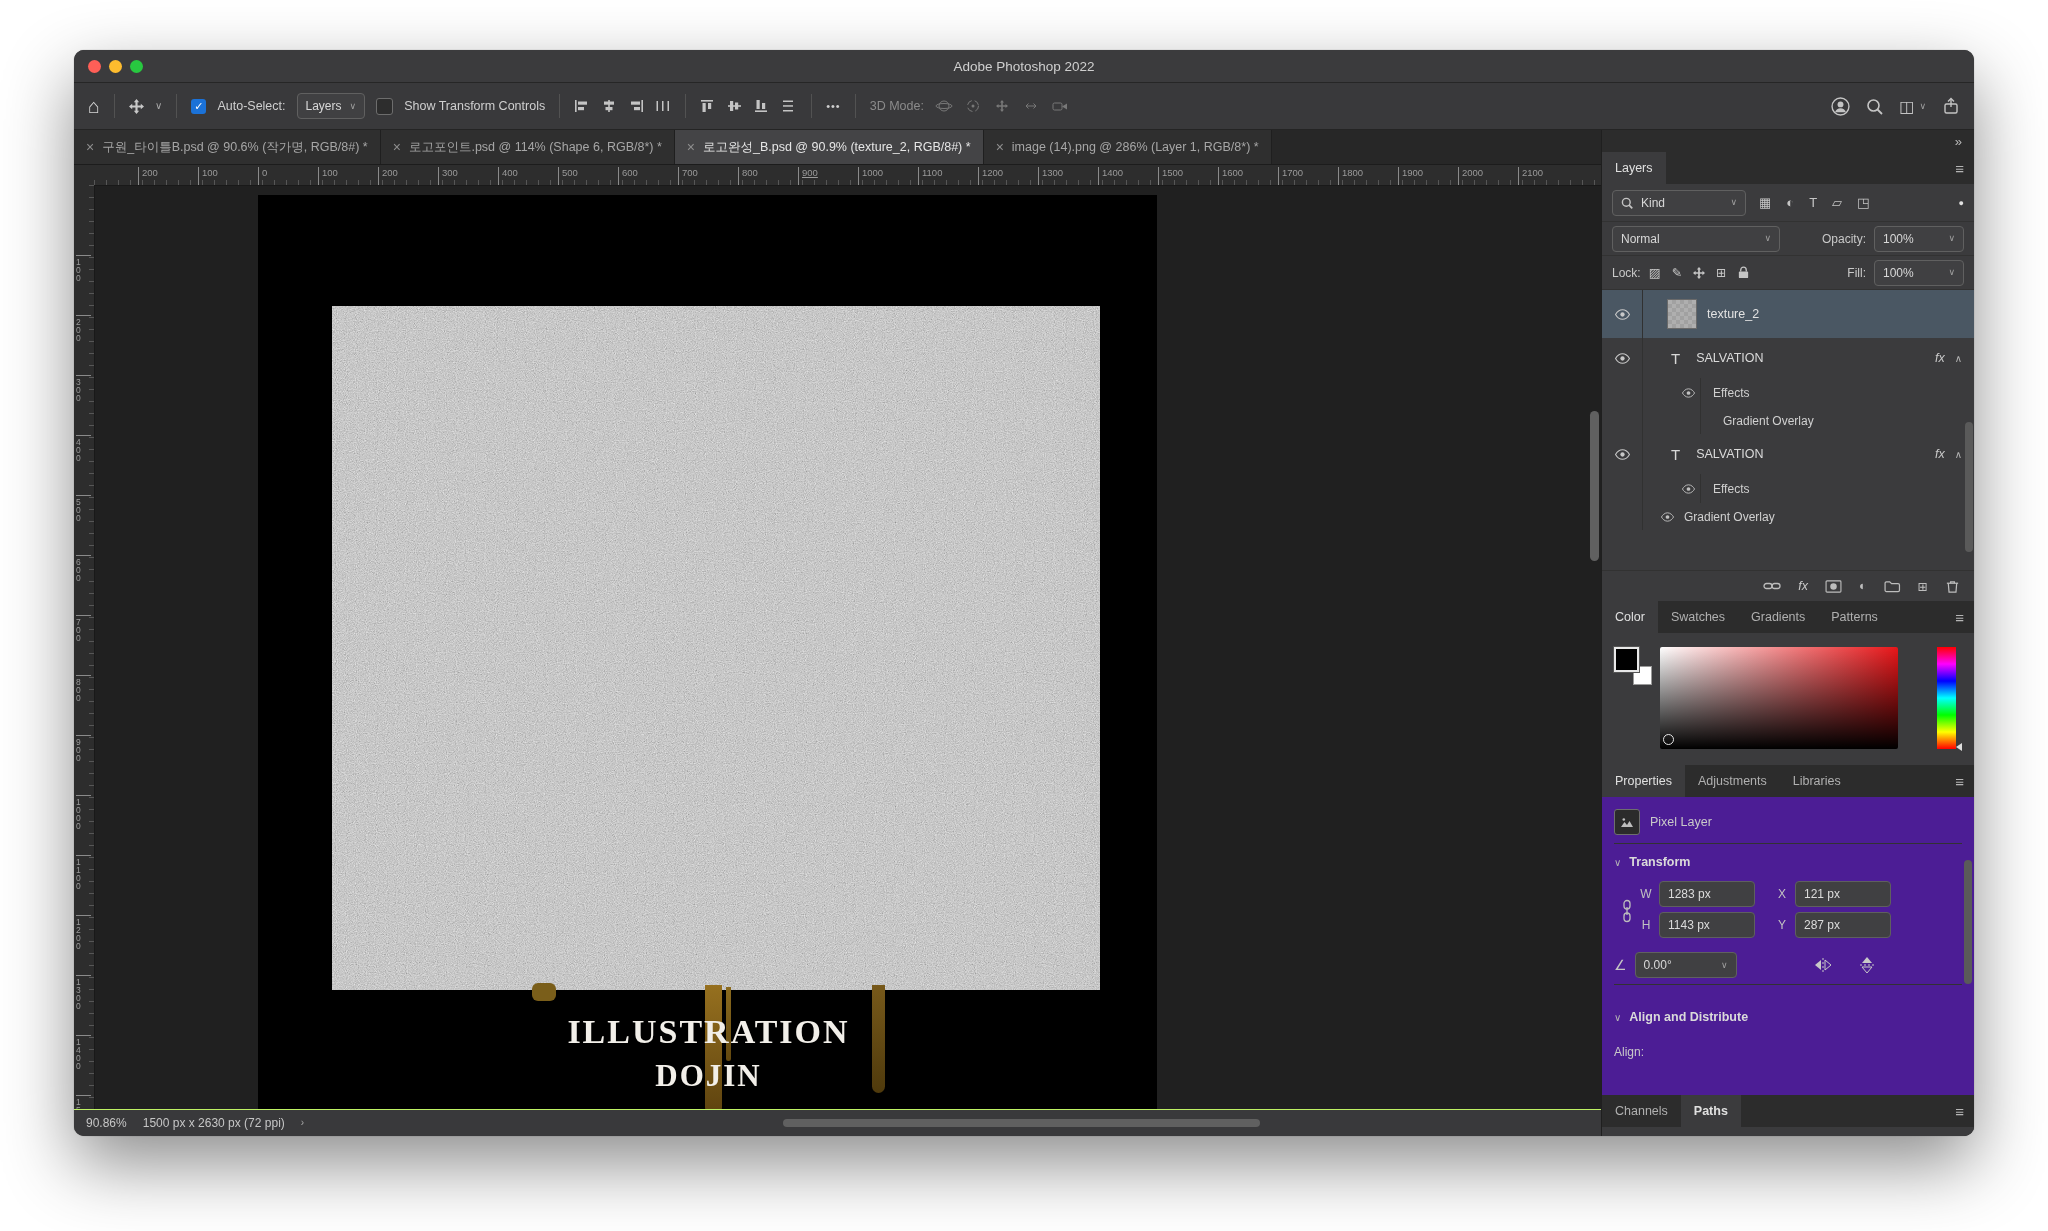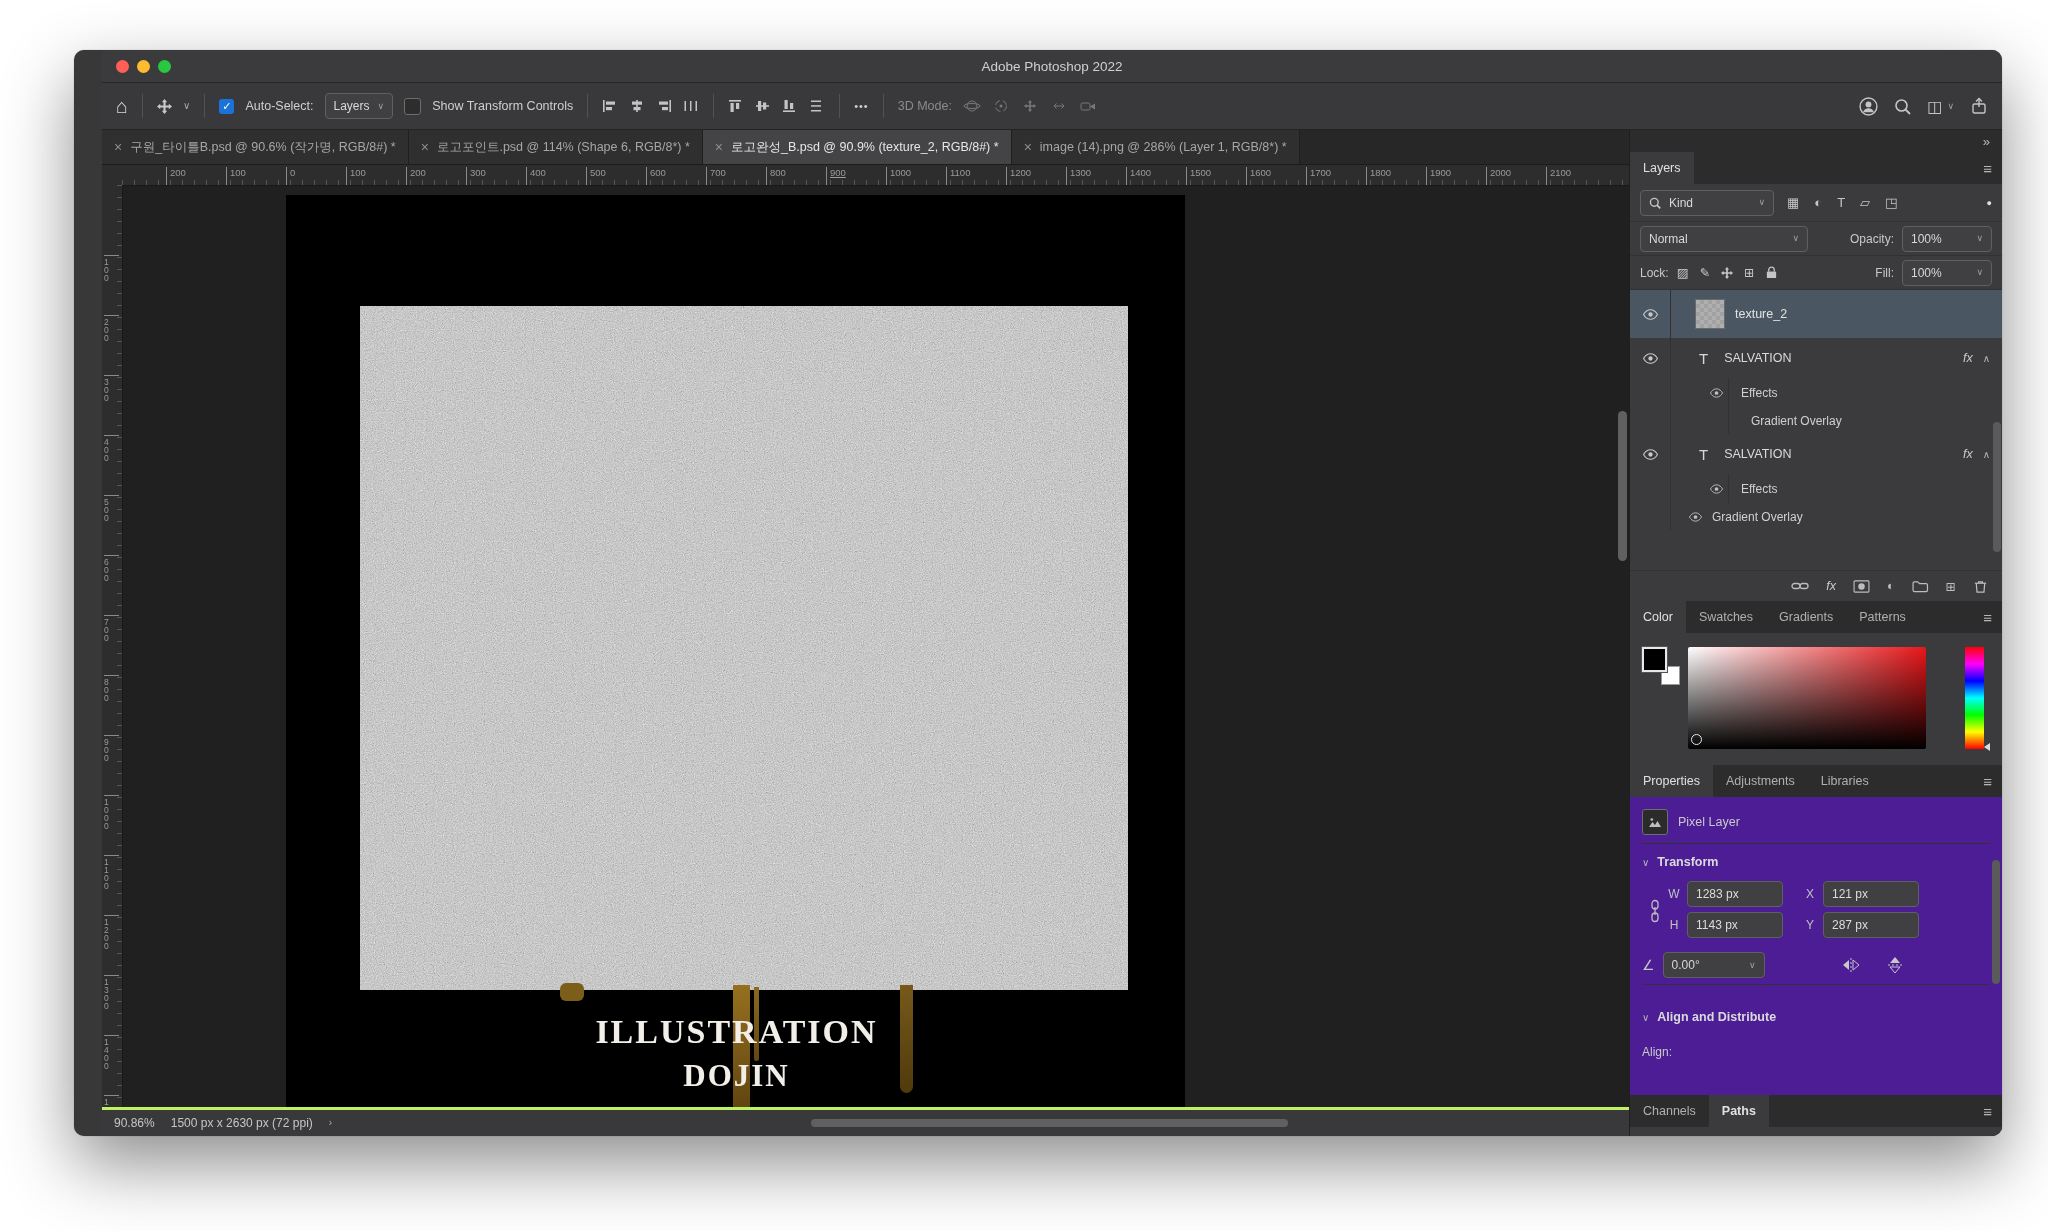--- a/index.html
+++ b/index.html
@@ -1,20 +1,20 @@
 <!DOCTYPE html>
 <html><head>
 <meta charset="utf-8">
 <style>
   html,body{margin:0;padding:0;}
   body{width:2048px;height:1231px;background:#ffffff;position:relative;overflow:hidden;
        font-family:"Liberation Sans","DejaVu Sans",sans-serif;}
   .ps-window{position:absolute;left:74px;top:50px;width:1900px;height:1086px;border-radius:10px;
        overflow:hidden;display:flex;flex-direction:column;background:#383838;
-       box-shadow:0 28px 70px rgba(0,0,0,.45),0 0 1px rgba(0,0,0,.5);padding-left:28px;}
+       box-shadow:0 28px 70px rgba(0,0,0,.45),0 0 1px rgba(0,0,0,.5);}
   
   .titlebar{height:32px;flex:none;background:#3b3b3d;border-bottom:1px solid #262626;
        display:flex;align-items:center;justify-content:center;position:relative;}
   .traffic{position:absolute;left:14px;top:0;height:100%;display:flex;align-items:center;gap:8px;}
   .light{width:13px;height:13px;border-radius:50%;}
   .title-text{font-size:13.5px;color:#cfcfcf;}
   
   .optionsbar{height:46px;flex:none;background:#39393b;border-bottom:1px solid #242424;
        display:flex;align-items:center;padding:0 14px;gap:11px;font-size:12.5px;color:#cfcfcf;}
   .vsep{width:1px;height:24px;background:#525252;margin:0 3px;flex:none;}
@@ -66,21 +66,21 @@
   .drip-mid2{left:468px;top:792px;width:5px;height:74px;background:linear-gradient(#8a6a1e,#63480f);}
   .drip-right{left:614px;top:790px;width:13px;height:108px;background:linear-gradient(#77591a,#4f3a0c);}
   .drip-left{left:274px;top:788px;width:24px;height:18px;border-radius:6px;background:#7a5e1a;}
   .artwork-text{position:absolute;left:2px;right:0;text-align:center;color:#f2efe9;
        font-family:"Liberation Serif","DejaVu Serif",serif;}
   .artwork-text.l1{top:818px;font-size:34px;font-weight:600;letter-spacing:2px;}
   .artwork-text.l2{top:863px;font-size:31px;font-weight:700;letter-spacing:2px;}
   .v-scroll{position:absolute;right:0;top:0;bottom:0;width:14px;}
   .v-thumb{position:absolute;right:2px;top:226px;height:150px;width:9px;border-radius:5px;background:#606060;}
   
-  .statusbar{height:26px;flex:none;background:#39393b;border-top:3px solid #bef264;position:relative;
+  .statusbar{height:26px;flex:none;background:#39393b;border-top:1px solid #bef264;position:relative;
        display:flex;align-items:center;gap:16px;padding-left:12px;font-size:12px;color:#c6c6c6;}
   .h-thumb{position:absolute;left:709px;top:9px;width:477px;height:8px;border-radius:4px;background:#606060;}
   
   .panels-col{width:372px;flex:none;background:#2c2c2c;border-left:1px solid #1f1f1f;
        display:flex;flex-direction:column;font-size:12.5px;color:#c9c9c9;}
   .panels-top{height:22px;flex:none;display:flex;justify-content:flex-end;align-items:center;
        padding:0 12px;color:#b9b9b9;font-size:13px;background:#2c2c2c;}
   .panel-header{background:#2c2c2c;display:flex;align-items:stretch;height:32px;flex:none;}
   .ptab{display:flex;align-items:center;padding:0 13px;font-size:12.5px;color:#b0b0b0;}
   .ptab.active{background:#3b3b3d;color:#e0e0e0;}

